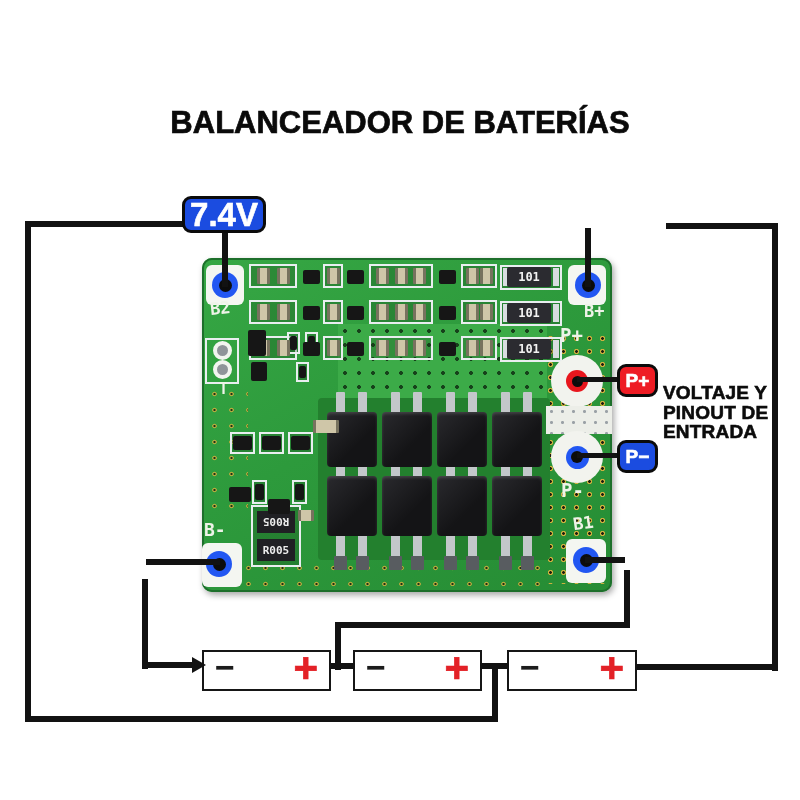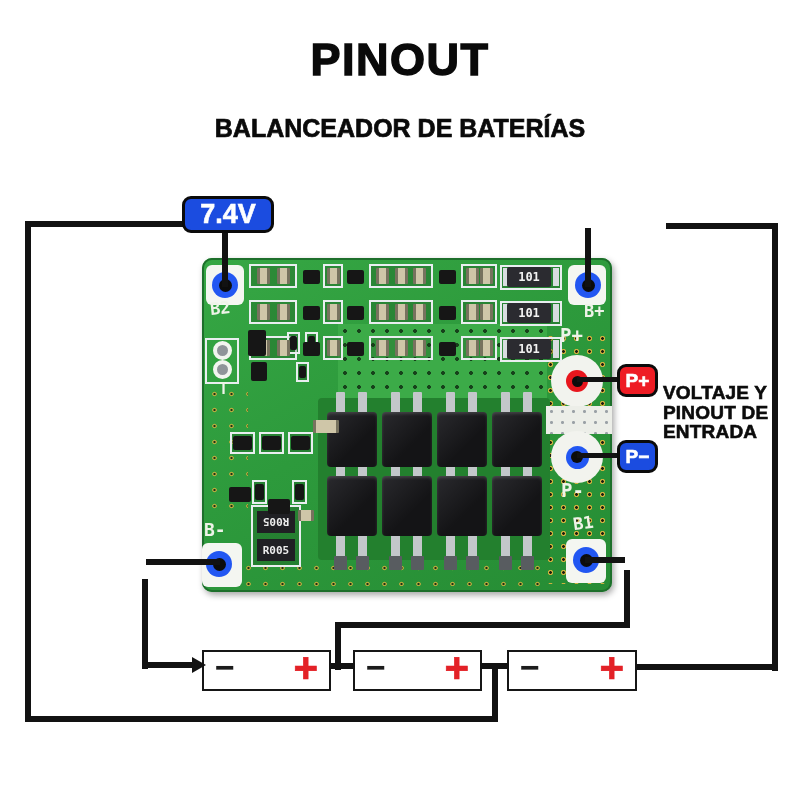--- a/index.html
+++ b/index.html
@@ -5,21 +5,21 @@
   html,body{margin:0;padding:0;background:#ffffff;}
   .canvas{position:relative;width:800px;height:800px;background:#ffffff;overflow:hidden;
           font-family:"Liberation Sans",sans-serif;}
   .abs{position:absolute;}
   
   .t-main{position:absolute;left:0;right:0;top:34px;text-align:center;color:#0a0a0a;
           font-size:45px;font-weight:900;letter-spacing:1.5px;-webkit-text-stroke:1.4px #0a0a0a;}
   .t-sub{position:absolute;left:0;right:0;text-align:center;color:#0a0a0a;
          font-weight:800;-webkit-text-stroke:0.7px #0a0a0a;}
   .t-sub1{top:86px;font-size:25px;}
-  .t-sub2{top:114px;font-size:25px;}
+  .t-sub2{top:105px;font-size:31px;}
   
   .wire{position:absolute;background:#121212;z-index:5;}
   .arrow-r{position:absolute;width:0;height:0;border-top:8px solid transparent;
            border-bottom:8px solid transparent;border-left:14px solid #121212;z-index:5;}
   
   .badge{position:absolute;display:flex;align-items:center;justify-content:center;
          background:#1b4ce0;border:3px solid #0b0b0b;border-radius:9px;color:#ffffff;
          font-weight:700;z-index:6;box-sizing:border-box;-webkit-text-stroke:0.6px #ffffff;}
   .badge.red{background:#ee1c24;}
   
@@ -65,21 +65,20 @@
   .hole{position:absolute;border-radius:50%;background:#8f9499;border:4px solid #f2f4ef;z-index:3;box-sizing:border-box;}
   
   .annot{position:absolute;left:663px;top:383px;z-index:6;color:#0c0c0c;font-size:19px;
          font-weight:800;line-height:19.5px;letter-spacing:0.2px;-webkit-text-stroke:0.6px #0c0c0c;}
 </style>
 </head>
 <body>
 
 <div class="canvas">
 
-  <div class="t-main">PINOUT</div>
   <div class="t-sub t-sub2">BALANCEADOR DE BATERÍAS</div>
 
   <div class="board"></div>
 
   <div class="band dots-dark abs" style="left:338px;top:324px;width:209px;height:76px;"></div>
   <div class="abs dots-gold" style="left:544px;top:332px;width:66px;height:252px;z-index:2;"></div>
   <div class="abs dots-sparse" style="left:206px;top:560px;width:338px;height:26px;z-index:2;"></div>
   <div class="abs dots-sparse" style="left:206px;top:386px;width:42px;height:130px;z-index:2;"></div>
   <div class="mospanel" style="left:318px;top:398px;width:232px;height:162px;"></div>
 
@@ -265,21 +264,21 @@
   <div class="arrow-r" style="left:192px;top:657px;"></div>
   <div class="wire" style="left:585px;top:557px;width:40px;height:6px;"></div>
   <div class="wire" style="left:624px;top:570px;width:6px;height:58px;"></div>
   <div class="wire" style="left:335px;top:622px;width:295px;height:6px;"></div>
   <div class="wire" style="left:335px;top:622px;width:6px;height:48px;"></div>
   <div class="wire" style="left:331px;top:663px;width:24px;height:6px;"></div>
   <div class="wire" style="left:480px;top:663px;width:29px;height:6px;"></div>
   <div class="wire" style="left:577px;top:377px;width:45px;height:5px;"></div>
   <div class="wire" style="left:577px;top:453px;width:45px;height:5px;"></div>
 
-  <div class="badge" style="left:182px;top:196px;width:92px;height:37px;font-size:27px;">7.4V</div>
+  <div class="badge" style="left:182px;top:196px;width:84px;height:37px;font-size:33px;">7.4V</div>
   <div class="badge red" style="left:617px;top:364px;width:41px;height:33px;font-size:19px;">P+</div>
   <div class="badge" style="left:617px;top:440px;width:41px;height:33px;font-size:19px;">P−</div>
 
   <div class="annot">
     <div>VOLTAJE Y</div>
     <div>PINOUT DE</div>
     <div>ENTRADA</div>
   </div>
 
   <div class="batt" style="left:202px;top:650px;width:129px;height:41px;">

